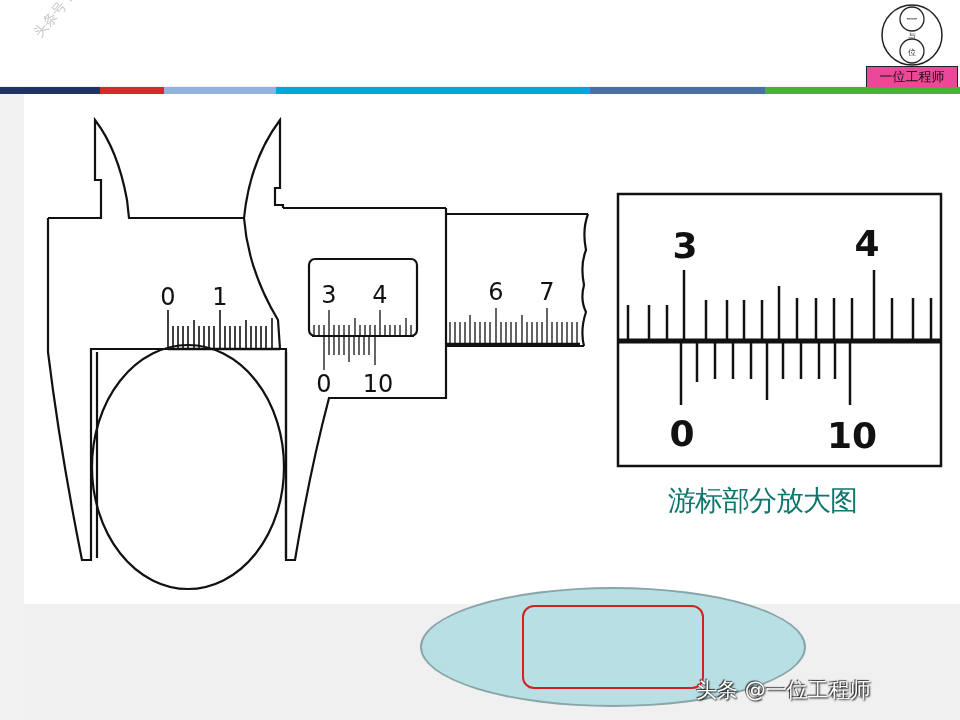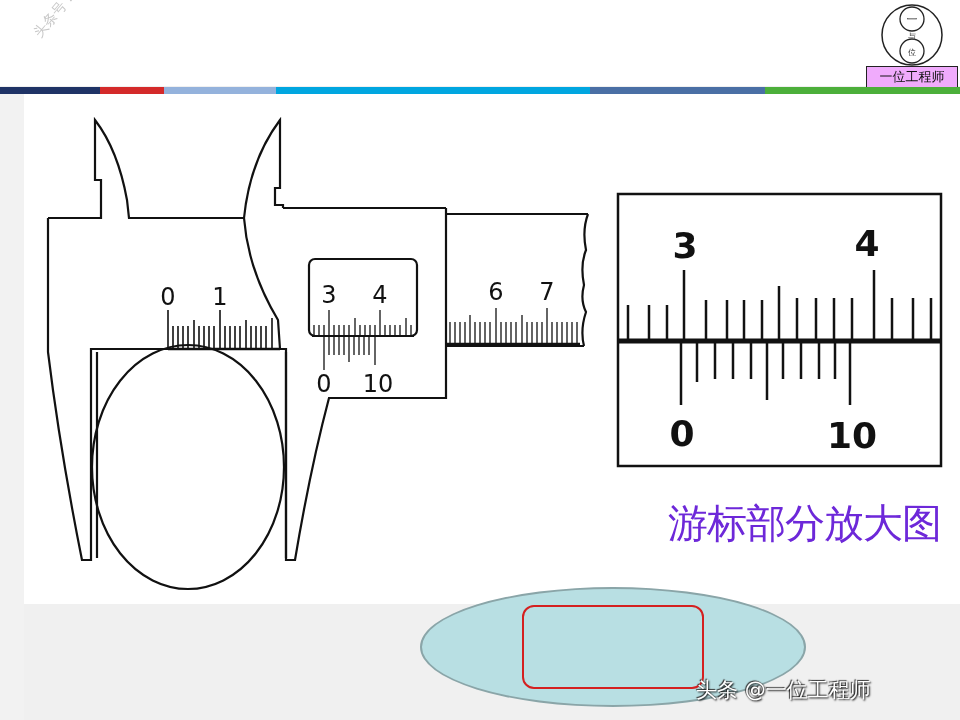--- a/index.html
+++ b/index.html
@@ -4,24 +4,24 @@
 <style>
   html, body { margin:0; padding:0; }
   body { width:960px; height:720px; position:relative; overflow:hidden; background:#f0f0f0; font-family:"DejaVu Sans", sans-serif; }
   .slide-top { position:absolute; left:0; top:0; width:960px; height:86px; background:#ffffff; }
   .color-bar { position:absolute; left:0; top:87px; width:960px; height:7px; display:flex; }
   .color-bar div { height:7px; }
   .white-panel { position:absolute; left:24px; top:94px; width:936px; height:510px; background:#ffffff; }
   .left-strip { position:absolute; left:0; top:94px; width:24px; height:626px; background:#f2f2f2; }
   .watermark-diag { position:absolute; left:30px; top:30px; transform:rotate(-50deg); transform-origin:left top; color:#c8c8c8; font-size:14px; white-space:nowrap; font-family:"DejaVu Serif", serif; }
   .logo { position:absolute; left:866px; top:2px; width:92px; height:84px; }
-  .logo-box { position:absolute; left:0; top:64px; width:90px; height:20px; border:1px solid #222; background:#f0abfc; font-family:"DejaVu Serif", serif; font-size:13px; text-align:center; line-height:20px; color:#111; }
+  .logo-box { position:absolute; left:0; top:64px; width:90px; height:20px; border:1px solid #222; background:#ec4899; font-family:"DejaVu Serif", serif; font-size:13px; text-align:center; line-height:20px; color:#111; }
   svg text { font-family:"DejaVu Sans", sans-serif; }
   .diagram { position:absolute; left:0; top:0; }
-  .caption { position:absolute; left:668px; top:496px; font-size:40px; color:#6d28d9; letter-spacing:-1px; font-family:"DejaVu Sans", sans-serif; }
+  .caption { position:absolute; left:668px; top:482px; font-size:28px; color:#0f766e; letter-spacing:-1px; font-family:"DejaVu Sans", sans-serif; }
   .ellipse { position:absolute; left:420px; top:587px; width:386px; height:120px; border-radius:50%; background:#b8dfe3; border:2px solid #8aa5a8; box-sizing:border-box; }
   .answer-box { position:absolute; left:522px; top:605px; width:182px; height:84px; border:2px solid #d42020; border-radius:12px; box-sizing:border-box; background:transparent; }
   .credit { position:absolute; left:696px; top:676px; font-size:21px; color:#ffffff; text-shadow:1px 1px 2px #000, -1px -1px 1px #333; white-space:nowrap; }
 </style>
 </head>
 <body>
 
 <div class="slide-top"></div>
 <div class="watermark-diag">头条号：一位工程师</div>
 

